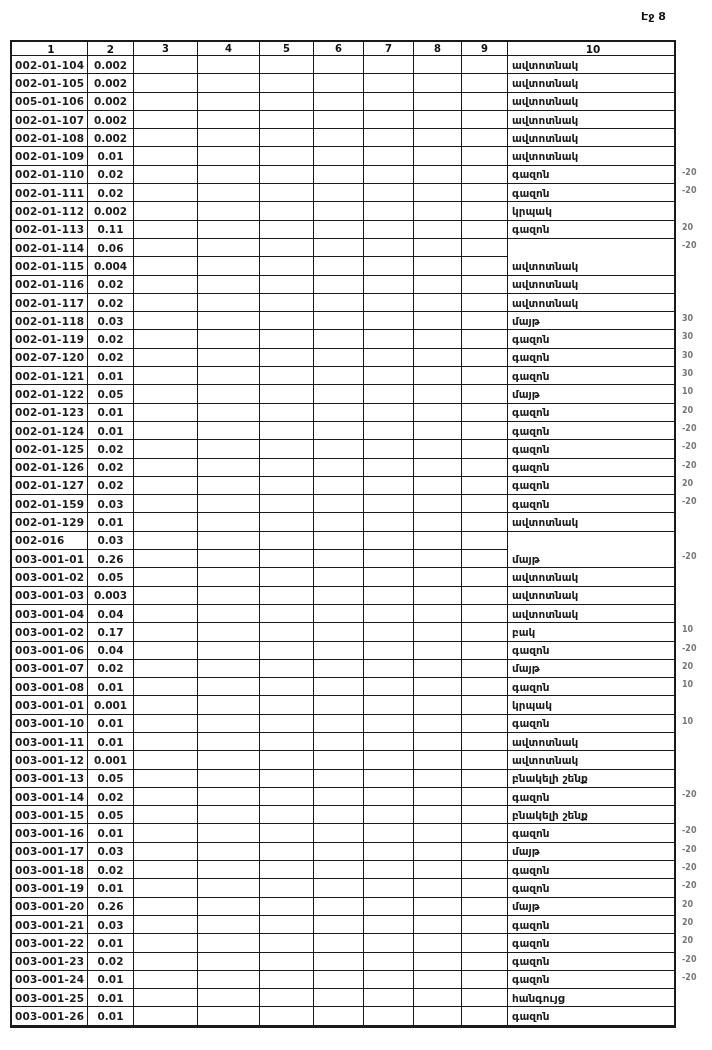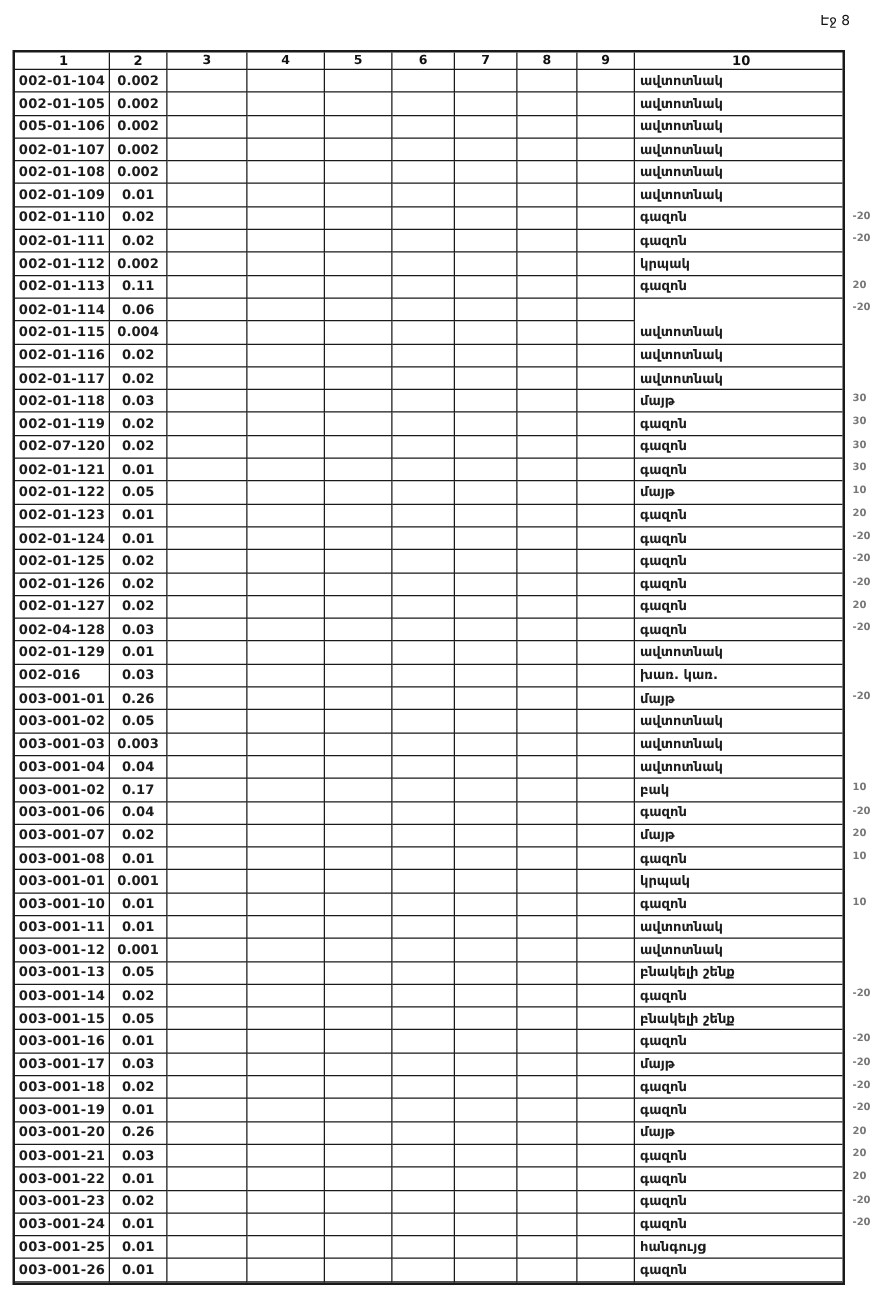--- a/index.html
+++ b/index.html
@@ -3,22 +3,22 @@
 <meta charset="utf-8">
 <style>
   html,body{margin:0;padding:0;}
   body{
     width:712px;height:1050px;position:relative;
     background:#ffffff;color:#1c1c1c;
     font-family:"DejaVu Sans", sans-serif;
     overflow:hidden;
   }
   .page-label{
-    position:absolute;top:10px;right:32px;
-    font-size:11px;font-weight:normal;color:#111;
+    position:absolute;top:10px;right:46px;
+    font-size:11px;font-weight:bold;color:#111;
   }
   .table-wrap{
     position:absolute;left:10px;top:40px;width:662px;
     border:2px solid #1a1a1a;
     background:#fff;
   }
   .row{display:flex;position:relative;height:18.3px;font-weight:bold;}
   .header-row{display:flex;position:relative;height:14px;}
   .cell{
     box-sizing:border-box;
@@ -395,21 +395,21 @@
     <div class="cell c5"></div>
     <div class="cell c6"></div>
     <div class="cell c7"></div>
     <div class="cell c8"></div>
     <div class="cell c9"></div>
     <div class="cell c10">գազոն</div>
     <span class="margin-note">20</span>
   </div>
 
   <div class="row">
-    <div class="cell c1">002-04-128</div>
+    <div class="cell c1">002-01-159</div>
     <div class="cell c2">0.03</div>
     <div class="cell c3"></div>
     <div class="cell c4"></div>
     <div class="cell c5"></div>
     <div class="cell c6"></div>
     <div class="cell c7"></div>
     <div class="cell c8"></div>
     <div class="cell c9"></div>
     <div class="cell c10">գազոն</div>
     <span class="margin-note">-20</span>
@@ -432,21 +432,20 @@
   <div class="row">
     <div class="cell c1">002-016</div>
     <div class="cell c2">0.03</div>
     <div class="cell c3"></div>
     <div class="cell c4"></div>
     <div class="cell c5"></div>
     <div class="cell c6"></div>
     <div class="cell c7"></div>
     <div class="cell c8"></div>
     <div class="cell c9"></div>
-    <div class="cell c10">խառ. կառ.</div>
     <span class="margin-note"></span>
   </div>
 
   <div class="row">
     <div class="cell c1">003-001-01</div>
     <div class="cell c2">0.26</div>
     <div class="cell c3"></div>
     <div class="cell c4"></div>
     <div class="cell c5"></div>
     <div class="cell c6"></div>

